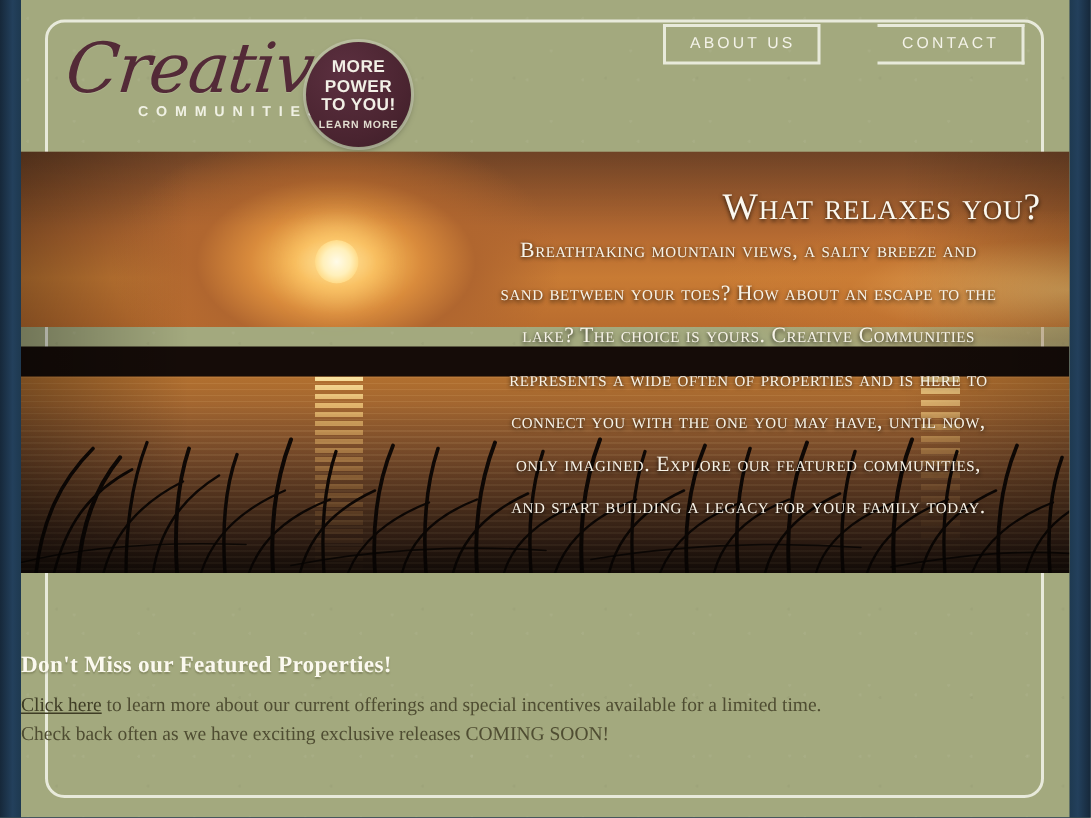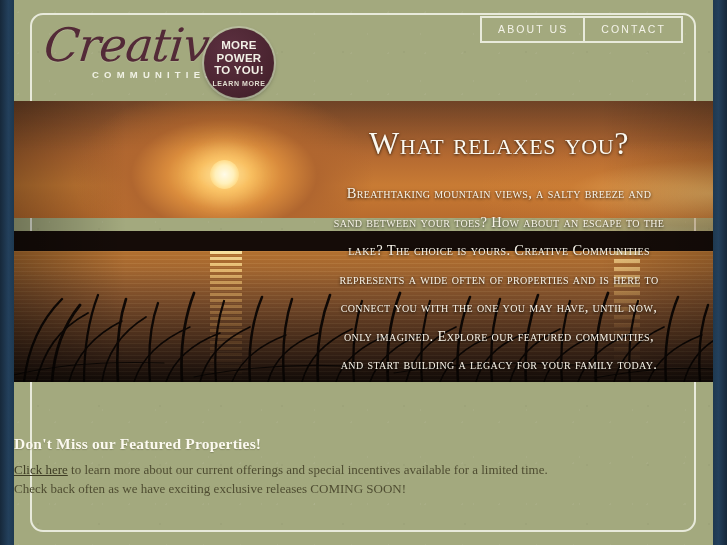--- a/index.html
+++ b/index.html
@@ -140,20 +140,21 @@
     margin-top: 3px;
   }
 
   
   .nav {
     position: absolute;
     right: 30px;
     top: 16px;
     display: flex;
     z-index: 9;
+    gap: 38px;
   }
   .nav-item {
     font-family: "Liberation Sans", sans-serif;
     font-size: 10.5px;
     letter-spacing: 2.1px;
     color: #f4f3e9;
     padding: 6px 15px 6px 16px;
     border: 2px solid #e8eadb;
     cursor: pointer;
     white-space: nowrap;
@@ -299,26 +300,26 @@
     position: absolute;
     left: 290px;
     top: 24px;
     width: 390px;
     text-align: center;
     z-index: 4;
   }
   .hero-title {
     font-family: "Liberation Serif", serif;
     font-variant: small-caps;
-    font-size: 32px;
+    font-size: 25px;
     color: #fbf8ef;
     letter-spacing: .6px;
     text-shadow: 0 1px 3px rgba(0,0,0,.75);
-    margin-bottom: 17px;
     white-space: nowrap;
+    text-align: right;
   }
   .hero-line {
     font-family: "Liberation Serif", serif;
     font-variant: small-caps;
     font-size: 14.5px;
     color: #f7f3e8;
     letter-spacing: .35px;
     line-height: 28.5px;
     text-shadow: 0 1px 3px rgba(0,0,0,.85);
     white-space: nowrap;

